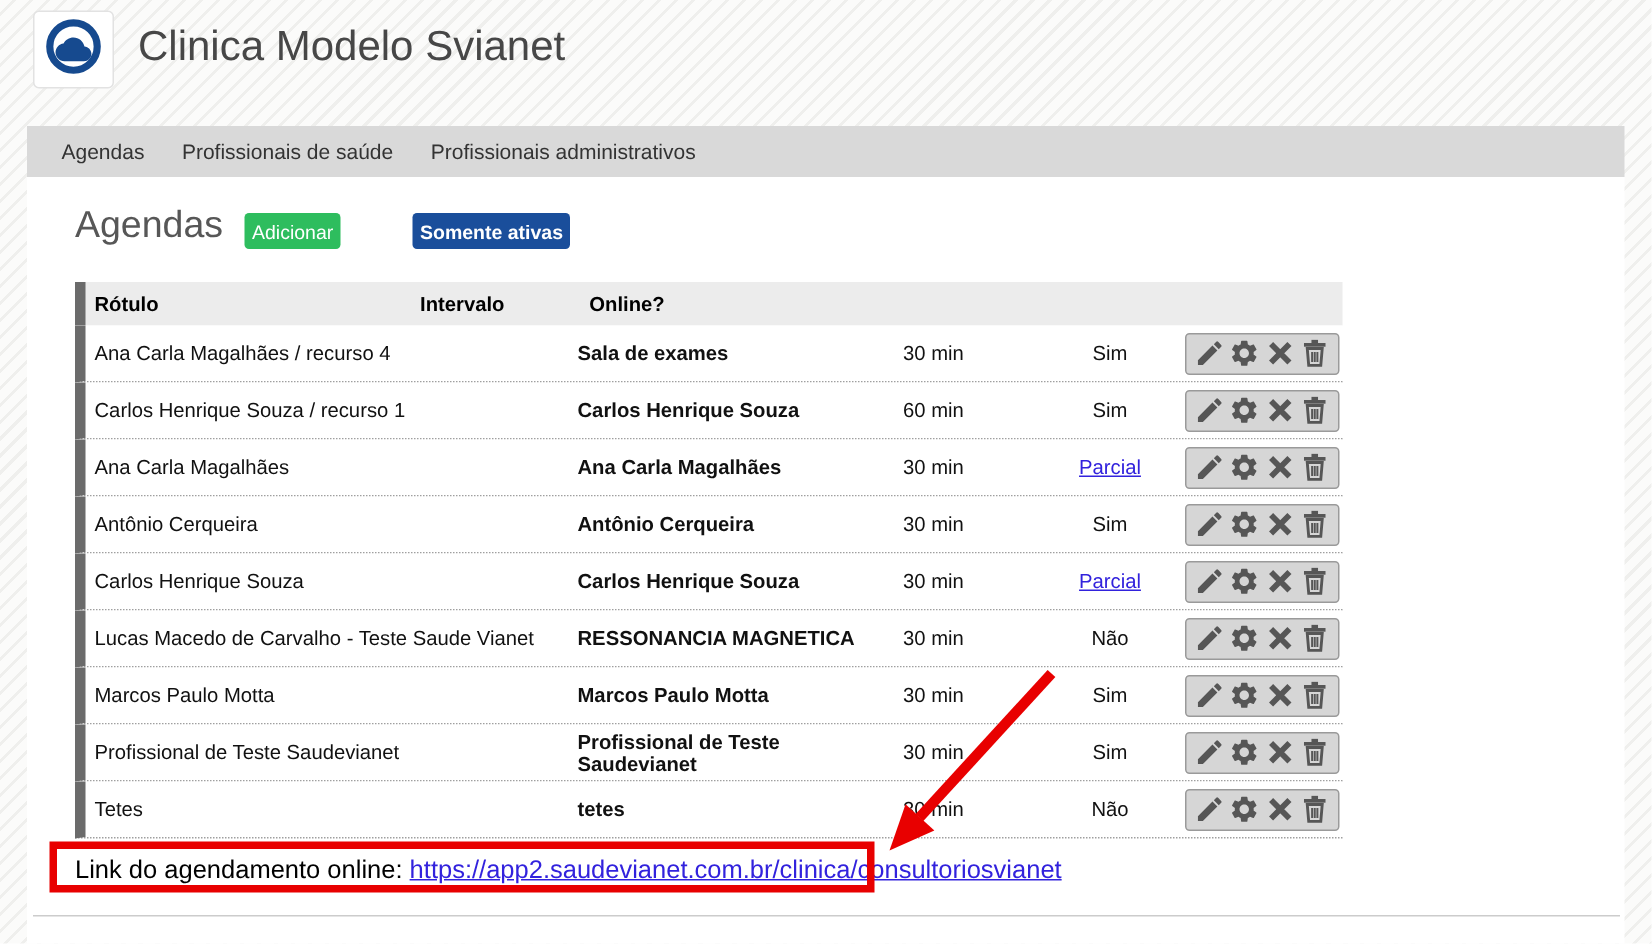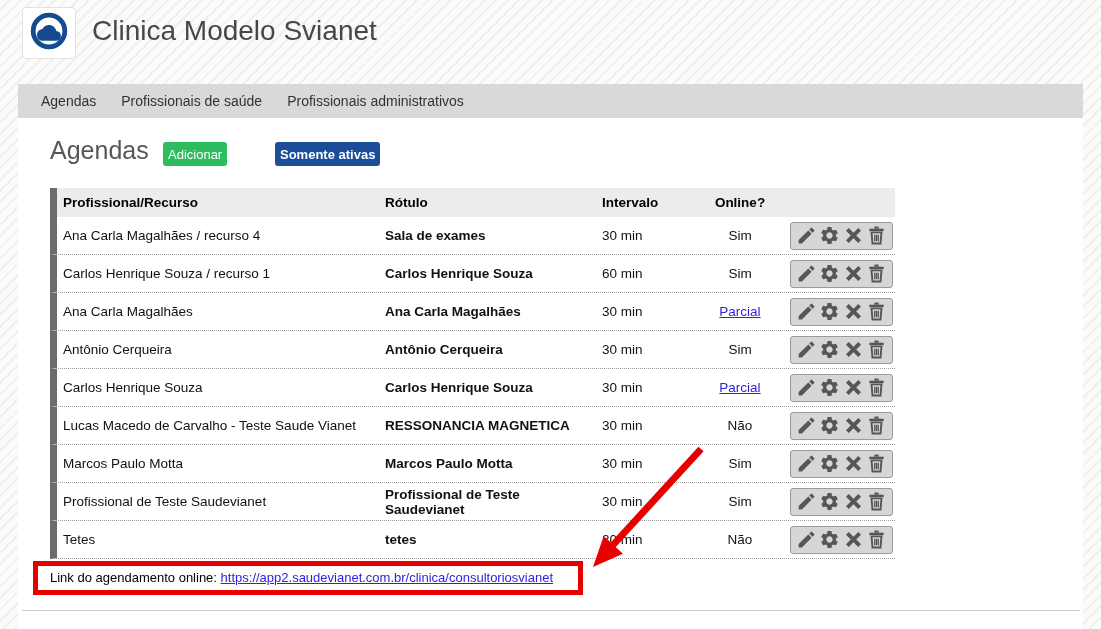--- a/index.html
+++ b/index.html
@@ -35,21 +35,21 @@
   .thead .c2 { font-weight:bold; }
   .c3 { width:88px; text-align:left; }
   .c4 { width:100px; text-align:center; }
   .c5 { width:105px; display:flex; justify-content:flex-start; }
   .online-link { color:#3222dd; text-decoration:underline;text-align:center; }
   .action-group { display:flex; align-items:center; justify-content:space-between; gap:1px;
     width:103px; height:28px; padding:0 4px; background:#d6d6d6; border:1px solid #9a9a9a; border-radius:3px; cursor:pointer; }
   .action-group .icon { width:22px; height:22px; display:flex; align-items:center; justify-content:center; cursor:pointer; }
   .action-group svg { display:block; }
   
-  .link-line { position:absolute; left:32px; top:452px; font-size:13px; color:#000; white-space:nowrap; }
+  .link-line { position:absolute; left:32px; top:452px; font-size:17px; color:#000; white-space:nowrap; }
   .link-line a { color:#3222dd; text-decoration:underline; }
   .divider { position:absolute; left:4px; top:492px; width:1058px; border-top:1px solid #cccccc; height:0; }
   
   .red-box { position:absolute; left:33px; top:561px; width:550px; height:34px;
     border:5px solid #e80000; background:transparent; pointer-events:none; }
   .arrow-overlay { position:absolute; left:0; top:0; width:1101px; height:629px; pointer-events:none; }
 </style>
 </head>
 <body>
 
@@ -69,21 +69,20 @@
   <span class="nav-item">Profissionais administrativos</span>
 </div>
 
 <div class="panel">
   <h2 class="page-heading">Agendas</h2>
   <button class="btn btn-add">Adicionar</button>
   <button class="btn btn-active">Somente ativas</button>
 
   <div class="agenda-table">
     <div class="thead">
-      <div class="c1">Profissional/Recurso</div>
       <div class="c2">Rótulo</div>
       <div class="c3">Intervalo</div>
       <div class="c4">Online?</div>
       <div class="c5"></div>
     </div>
     <div>
   <div class="trow">
     <div class="c1">Ana Carla Magalhães / recurso 4</div>
     <div class="c2">Sala de exames</div>
     <div class="c3">30 min</div>

